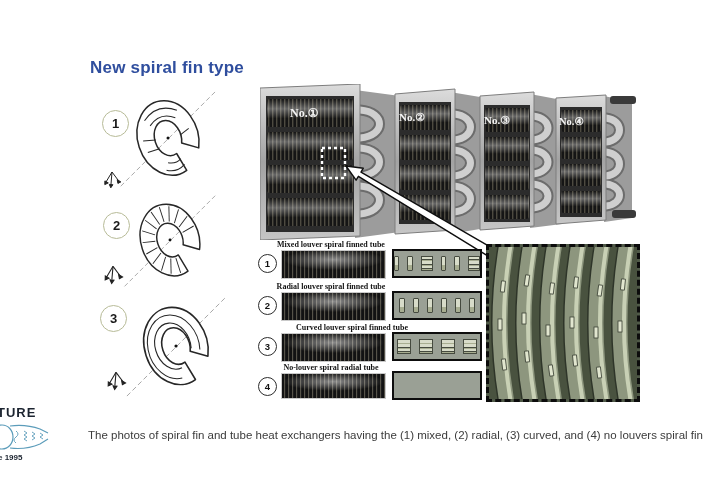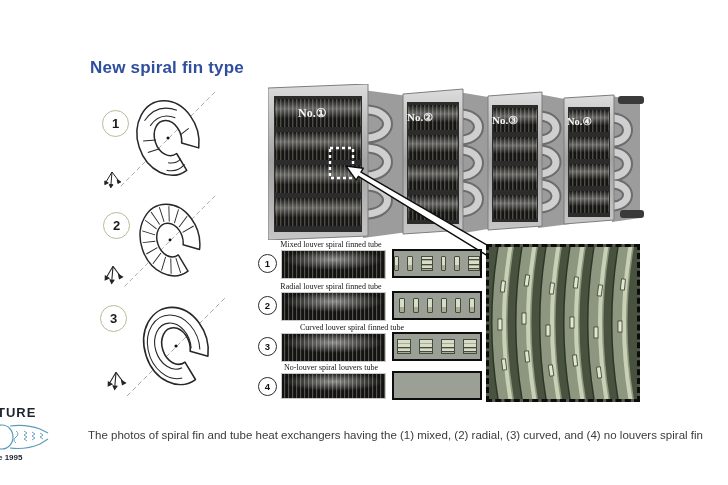--- a/index.html
+++ b/index.html
@@ -15,26 +15,26 @@
   }
   
   .num-circle{
     position:absolute; width:25px; height:25px; border-radius:50%;
     border:1.5px solid #b7bb97; color:#1a1a1a; background:#fff;
     font-size:13px; font-weight:bold; display:flex; align-items:center; justify-content:center;
   }
   .fin-svg{position:absolute;}
   .arrows-svg{position:absolute;}
   
-  .main-photo{position:absolute; left:268px; top:84px; width:380px; height:156px;}
+  .main-photo{position:absolute; left:260px; top:84px; width:380px; height:156px;}
   .overlay-svg{position:absolute; left:0; top:0; width:728px; height:485px; pointer-events:none;}
   
   .row-label{
     position:absolute; left:272px; width:118px; text-align:center;
-    font-family:"Liberation Serif",serif; font-weight:normal; font-size:8px; color:#141414;
+    font-family:"Liberation Serif",serif; font-weight:bold; font-size:8px; color:#141414;
     white-space:nowrap;
   }
   .row-circle{
     position:absolute; left:258px; width:17px; height:17px; border-radius:50%;
     border:1.3px solid #2c2c2c; background:#fff; color:#111;
     font-size:9.5px; font-weight:bold; display:flex; align-items:center; justify-content:center;
   }
   .tube-photo{
     position:absolute; left:281px; width:103px; height:27px;
     background-image:
@@ -339,21 +339,21 @@
       <span>3</span>
     </div>
   <div class="tube-photo" style="top:333px;"></div>
   <div class="louver-panel" style="top:332px;">
       <span class="lv-h"></span>
       <span class="lv-h"></span>
       <span class="lv-h"></span>
       <span class="lv-h"></span>
     </div>
 
-  <div class="row-label" style="top:363px;">No-louver spiral louvers tube</div>
+  <div class="row-label" style="top:363px;">No-louver spiral radial tube</div>
   <div class="row-circle" style="top:377px;">
       <span>4</span>
     </div>
   <div class="tube-photo" style="top:373px;height:24px;"></div>
   <div class="louver-panel" style="top:371px;"></div>
 
   <div class="zoom-photo">
     <svg width="148" height="152" viewBox="0 0 148 152">
       <rect width="148" height="152" fill="#49523f"></rect>
       <g fill="none" stroke-linecap="round">

